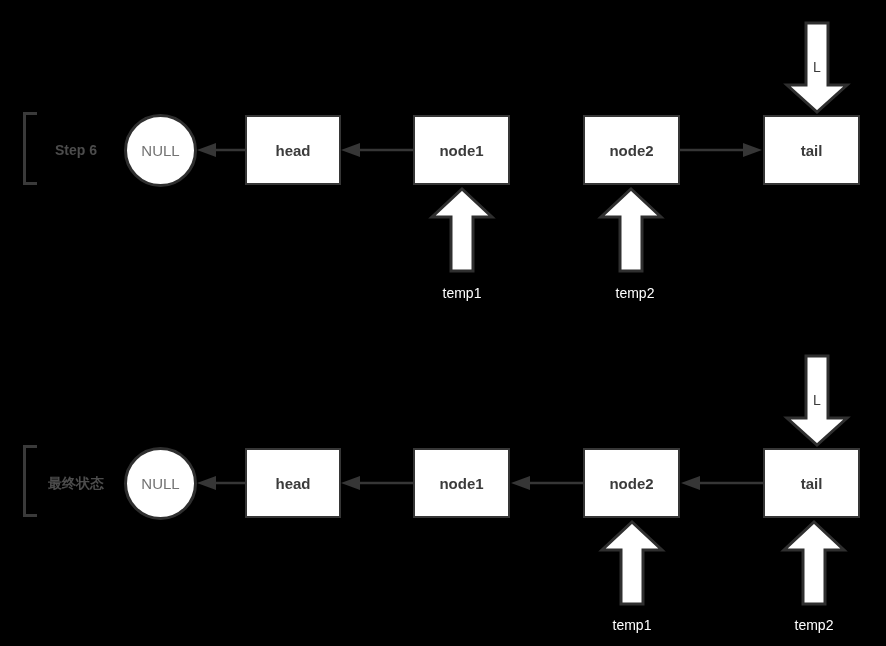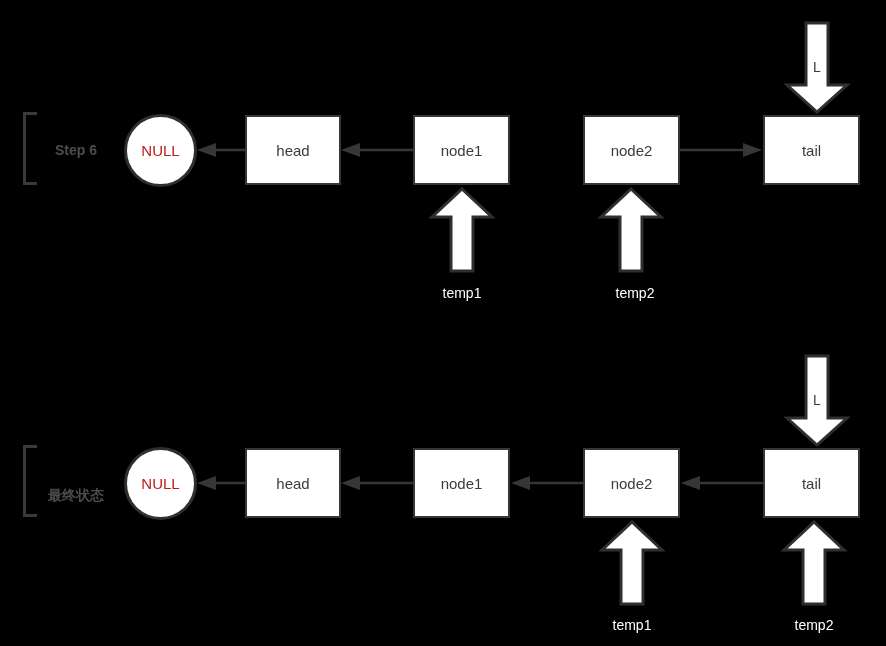--- a/index.html
+++ b/index.html
@@ -26,30 +26,31 @@
     position: absolute;
     box-sizing: border-box;
     background: #ffffff;
     border: 2px solid #363636;
     color: #3b3b3b;
     font-size: 15px;
     display: flex;
     align-items: center;
     justify-content: center;
     height: 70px;
+    font-weight: bold;
   }
   .null-circle {
     position: absolute;
     box-sizing: border-box;
     width: 73px;
     height: 73px;
     border-radius: 50%;
     background: #ffffff;
     border: 3px solid #2f2f2f;
-    color: #b91c1c;
+    color: #737373;
     font-size: 15px;
     display: flex;
     align-items: center;
     justify-content: center;
   }
   .bracket {
     position: absolute;
     box-sizing: border-box;
     width: 14px;
     border-left: 3px solid #3a3a3a;
@@ -170,21 +171,21 @@
     <div class="node-box" style="left:763px; top:115px; width:97px;">
       <span>tail</span>
     </div>
 
     <div class="ptr-label" style="left:417px; top:285px;">temp1</div>
     <div class="ptr-label" style="left:590px; top:285px;">temp2</div>
   </div>
 
   <div>
     <div class="bracket" style="left:23px; top:445px; height:72px;"></div>
-    <div class="row-label" style="left:38px; top:475px;margin-top:12px;">最终状态</div>
+    <div class="row-label" style="left:38px; top:475px;">最终状态</div>
 
     <div class="null-circle" style="left:124px; top:447px;">
       <span>NULL</span>
     </div>
 
     <div class="node-box" style="left:245px; top:448px; width:96px;">
       <span>head</span>
     </div>
     <div class="node-box" style="left:413px; top:448px; width:97px;">
       <span>node1</span>

